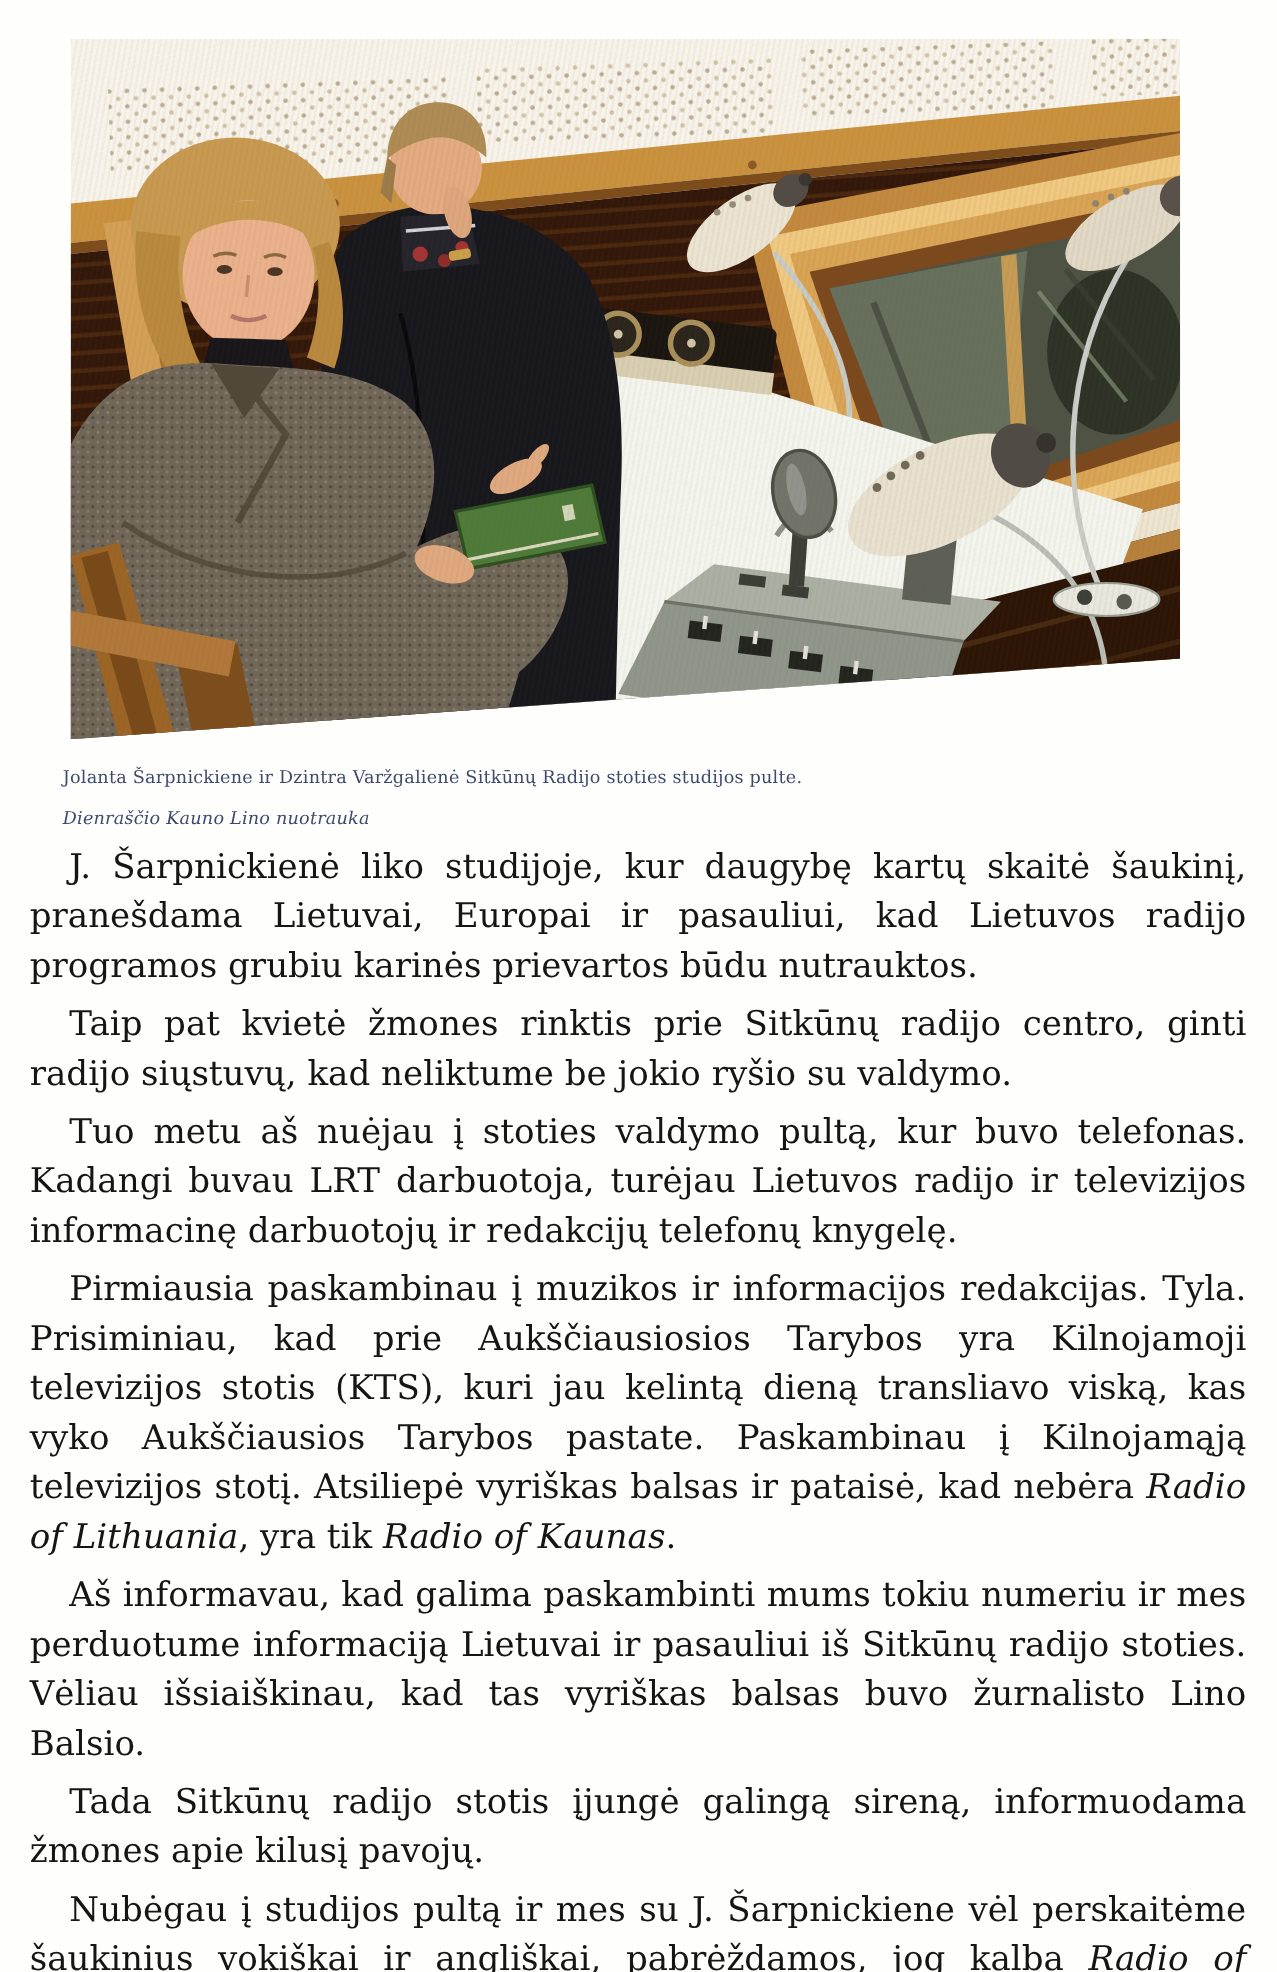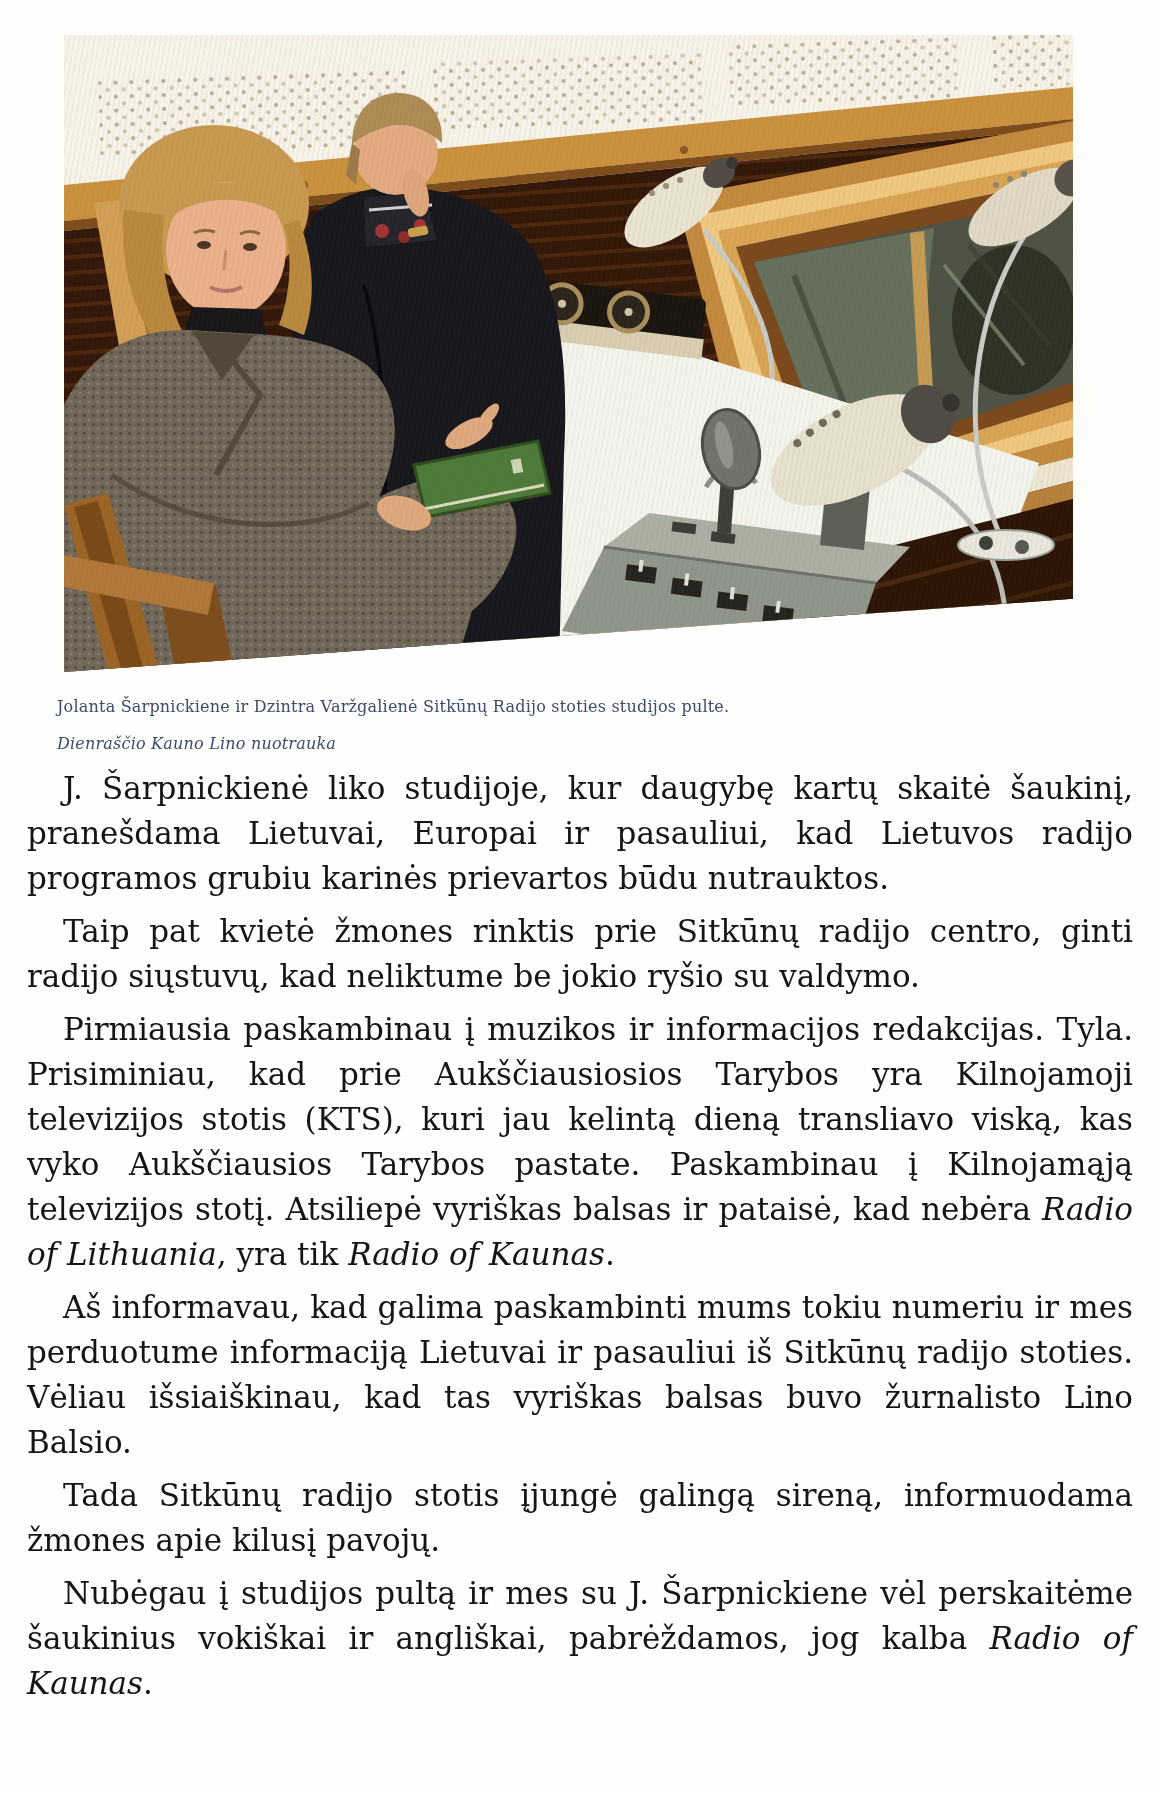--- a/index.html
+++ b/index.html
@@ -251,19 +251,20 @@
   </div>
 
   <div class="caption">
     <div class="cap1">Jolanta Šarpnickiene ir Dzintra Varžgalienė Sitkūnų Radijo stoties studijos pulte.</div>
     <div class="cap2">Dienraščio Kauno Lino nuotrauka</div>
   </div>
 
   <div class="article">
       <p><span>J. Šarpnickienė liko studijoje, kur daugybę kartų skaitė šaukinį, pranešdama Lietuvai, Europai ir pasauliui, kad Lietuvos radijo programos grubiu karinės prievartos būdu nutrauktos.</span></p>
       <p><span>Taip pat kvietė žmones rinktis prie Sitkūnų radijo centro, ginti radijo siųstuvų, kad neliktume be jokio ryšio su valdymo.</span></p>
+      <p><span>Tuo metu aš nuėjau į stoties valdymo pultą, kur buvo telefonas. Kadangi buvau LRT darbuotoja, turėjau Lietuvos radijo ir televizijos informacinę darbuotojų ir redakcijų telefonų knygelę.</span></p>
       <p><span>Pirmiausia paskambinau į muzikos ir informacijos redakcijas. Tyla. Prisiminiau, kad prie Aukščiausiosios Tarybos yra Kilnojamoji televizijos stotis (KTS), kuri jau kelintą dieną transliavo viską, kas vyko Aukščiausios Tarybos pastate. Paskambinau į Kilnojamąją televizijos stotį. Atsiliepė vyriškas balsas ir pataisė, kad nebėra </span><em>Radio of Lithuania</em><span>, yra tik </span><em>Radio of Kaunas</em><span>.</span></p>
       <p><span>Aš informavau, kad galima paskambinti mums tokiu numeriu ir mes perduotume informaciją Lietuvai ir pasauliui iš Sitkūnų radijo stoties. Vėliau išsiaiškinau, kad tas vyriškas balsas buvo žurnalisto Lino Balsio.</span></p>
       <p><span>Tada Sitkūnų radijo stotis įjungė galingą sireną, informuodama žmones apie kilusį pavojų.</span></p>
       <p><span>Nubėgau į studijos pultą ir mes su J. Šarpnickiene vėl perskaitėme šaukinius vokiškai ir angliškai, pabrėždamos, jog kalba </span><em>Radio of Kaunas</em><span>.</span></p>
     </div>
 
 </div>
 
 </body></html>

